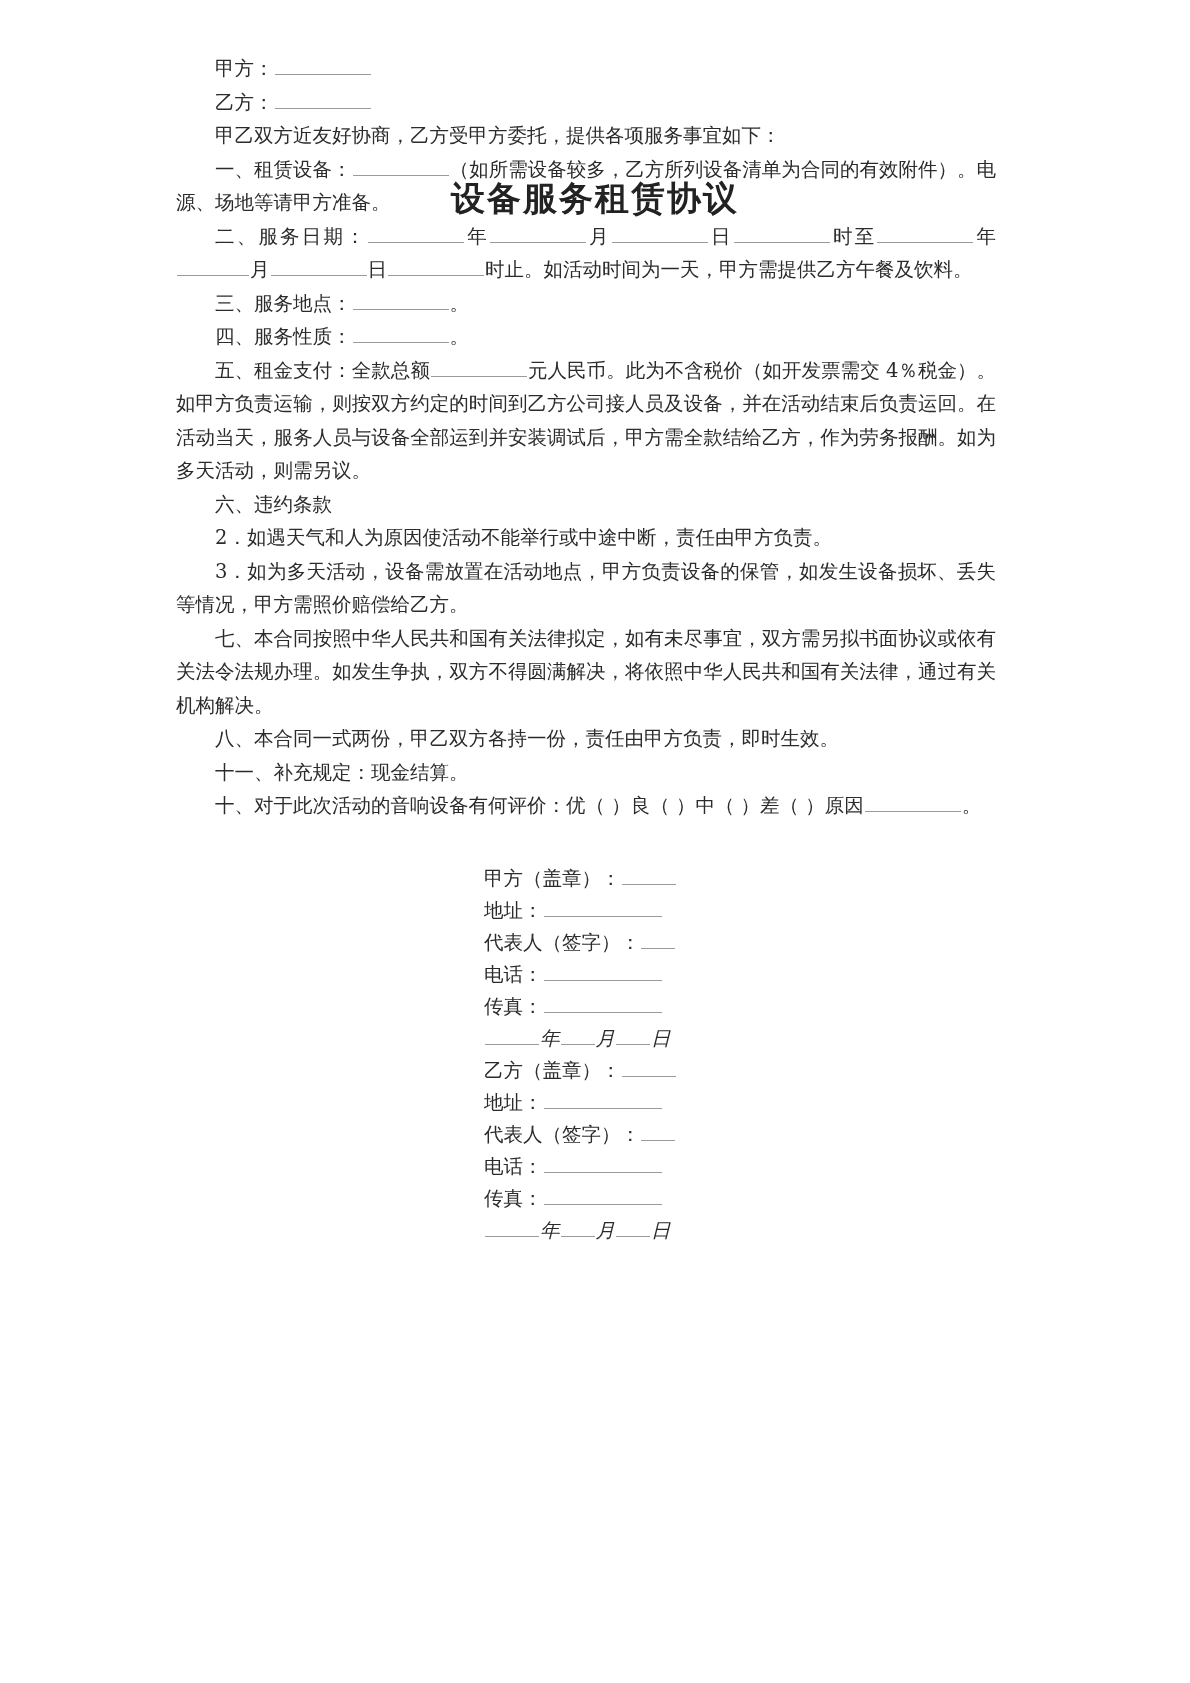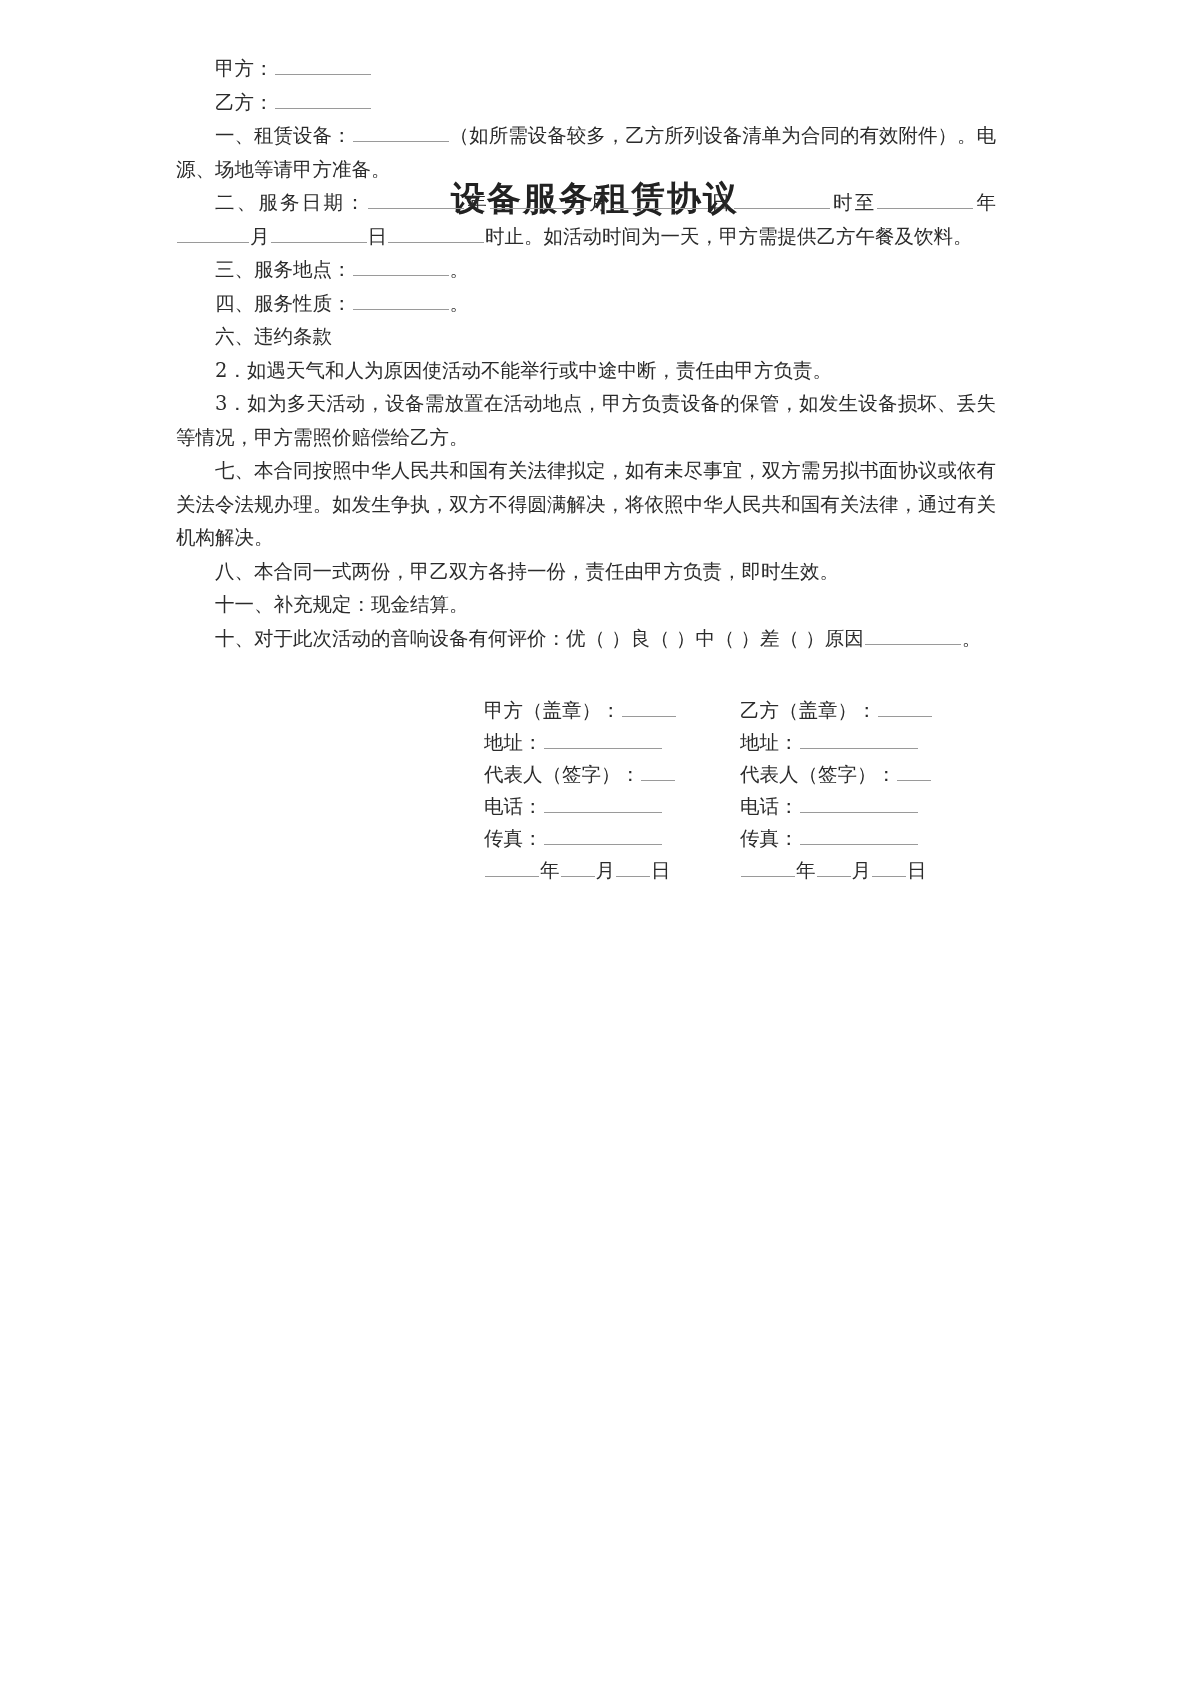--- a/index.html
+++ b/index.html
@@ -63,66 +63,71 @@
   .b-md  { width: 72px; }
   .b-lg  { width: 96px; }
   .b-xl  { width: 118px; }
 
   
   .sign-block {
     margin-top: 40px;
     display: flex;
     justify-content: flex-start;
     padding-left: 308px;
+    flex-direction: column;
   }
   .sign-col {
     width: 290px;
     font-size: 19.5px;
     line-height: 32px;
     color: #2b2b2b;
   }
   .sign-col .row { white-space: nowrap; }
-  .sign-date { white-space: nowrap; }
+  .sign-date { white-space: nowrap; font-style: italic; }
 </style>
 </head>
 <body>
 
 <div class="page">
 
   <h1 class="doc-title">设备服务租赁协议</h1>
 
   <div class="doc-body">
 
     <div class="title-spacer"></div>
 
     <p class="para indent">
       <span>甲方：</span><span class="blank b-lg"></span>
     </p>
 
     <p class="para indent">
       <span>乙方：</span><span class="blank b-lg"></span>
     </p>
 
+    <p class="para indent">甲乙双方近友好协商，乙方受甲方委托，提供各项服务事宜如下：</p>
 
     <p class="para indent">
       <span>一、租赁设备：</span><span class="blank b-lg"></span><span>（如所需设备较多，乙方所列设备清单为合同的有效附件）。电源、场地等请甲方准备。</span>
     </p>
 
     <p class="para indent">
       <span>二、服务日期：</span><span class="blank b-lg"></span><span>年</span><span class="blank b-lg"></span><span>月</span><span class="blank b-lg"></span><span>日</span><span class="blank b-lg"></span><span>时至</span><span class="blank b-lg"></span><span>年</span><span class="blank b-md"></span><span>月</span><span class="blank b-lg"></span><span>日</span><span class="blank b-lg"></span><span>时止。如活动时间为一天，甲方需提供乙方午餐及饮料。</span>
     </p>
 
     <p class="para indent">
       <span>三、服务地点：</span><span class="blank b-lg"></span><span>。</span>
     </p>
 
     <p class="para indent">
       <span>四、服务性质：</span><span class="blank b-lg"></span><span>。</span>
     </p>
 
+    <p class="para indent">
+      <span>五、租金支付：全款总额</span><span class="blank b-lg"></span><span>元人民币。此为不含税价（如开发票需交 4％税金）。如甲方负责运输，则按双方约定的时间到乙方公司接人员及设备，并在活动结束后负责运回。在活动当天，服务人员与设备全部运到并安装调试后，甲方需全款结给乙方，作为劳务报酬。如为多天活动，则需另议。</span>
+    </p>
 
     <p class="para indent">六、违约条款</p>
     <p class="para indent">2．如遇天气和人为原因使活动不能举行或中途中断，责任由甲方负责。</p>
     <p class="para indent">3．如为多天活动，设备需放置在活动地点，甲方负责设备的保管，如发生设备损坏、丢失等情况，甲方需照价赔偿给乙方。</p>
 
     <p class="para indent">七、本合同按照中华人民共和国有关法律拟定，如有未尽事宜，双方需另拟书面协议或依有关法令法规办理。如发生争执，双方不得圆满解决，将依照中华人民共和国有关法律，通过有关机构解决。</p>
     <p class="para indent">八、本合同一式两份，甲乙双方各持一份，责任由甲方负责，即时生效。</p>
 
 
     <p class="para indent">十一、补充规定：现金结算。</p>

